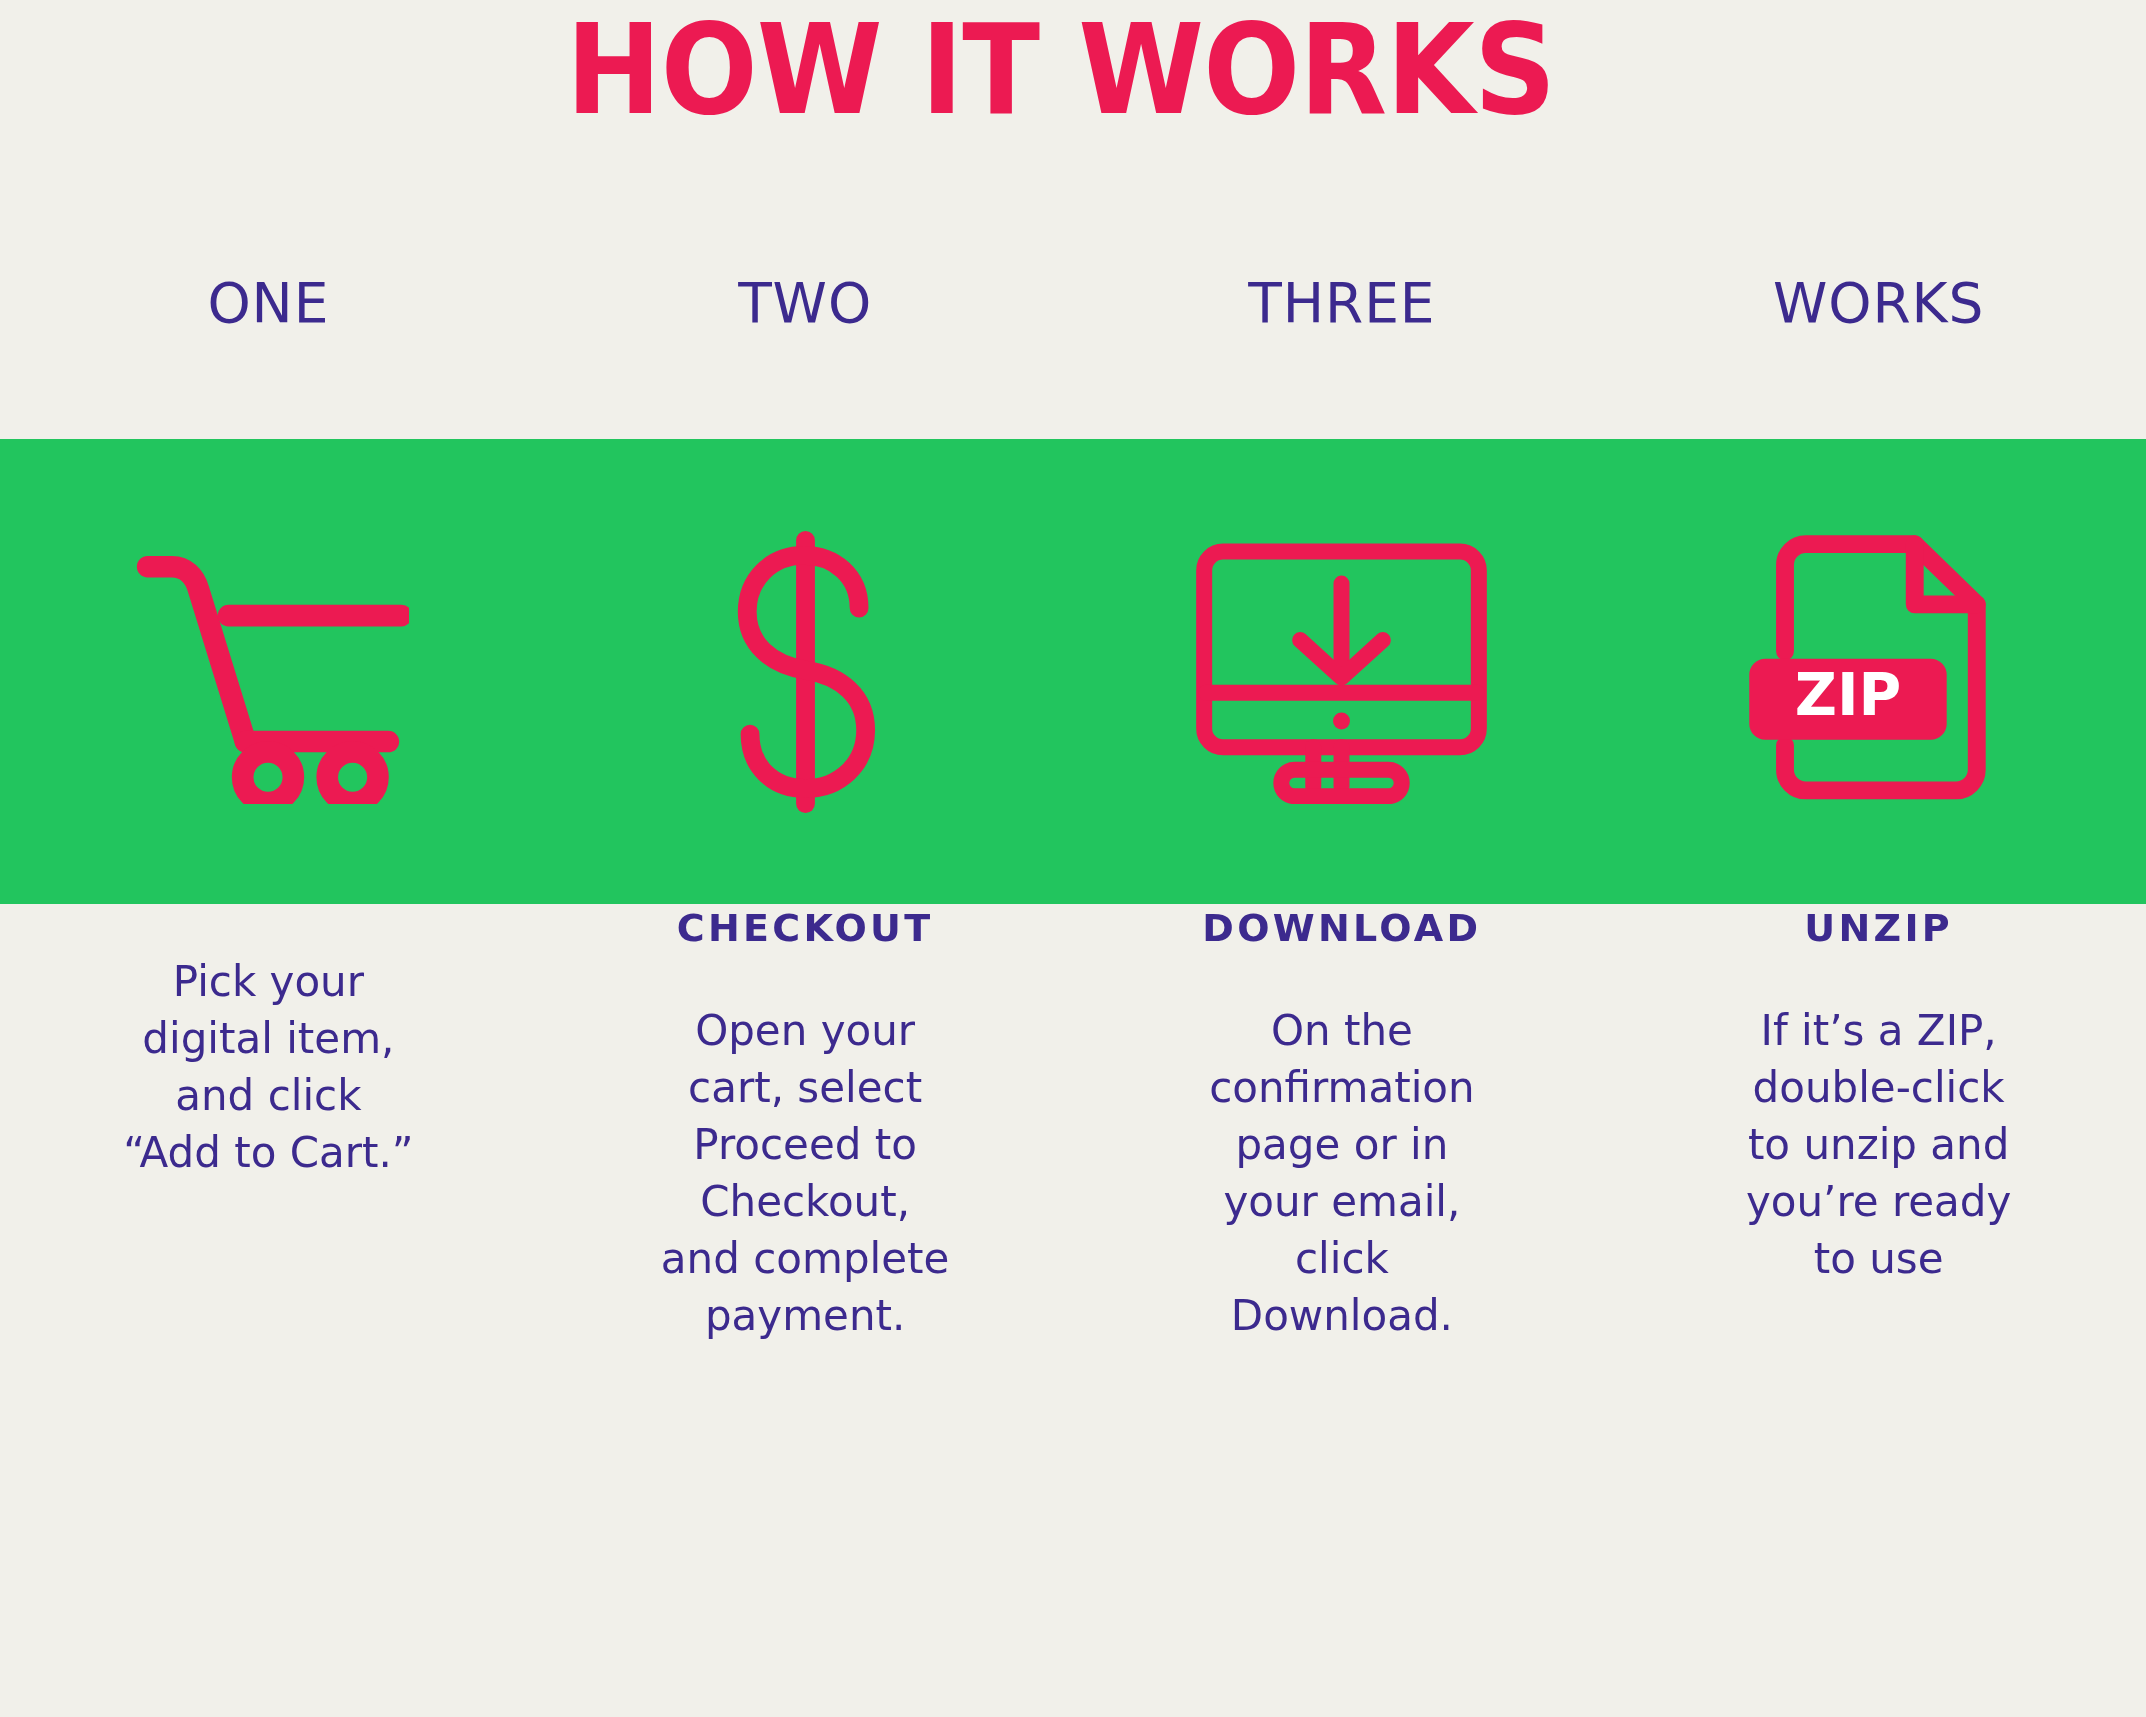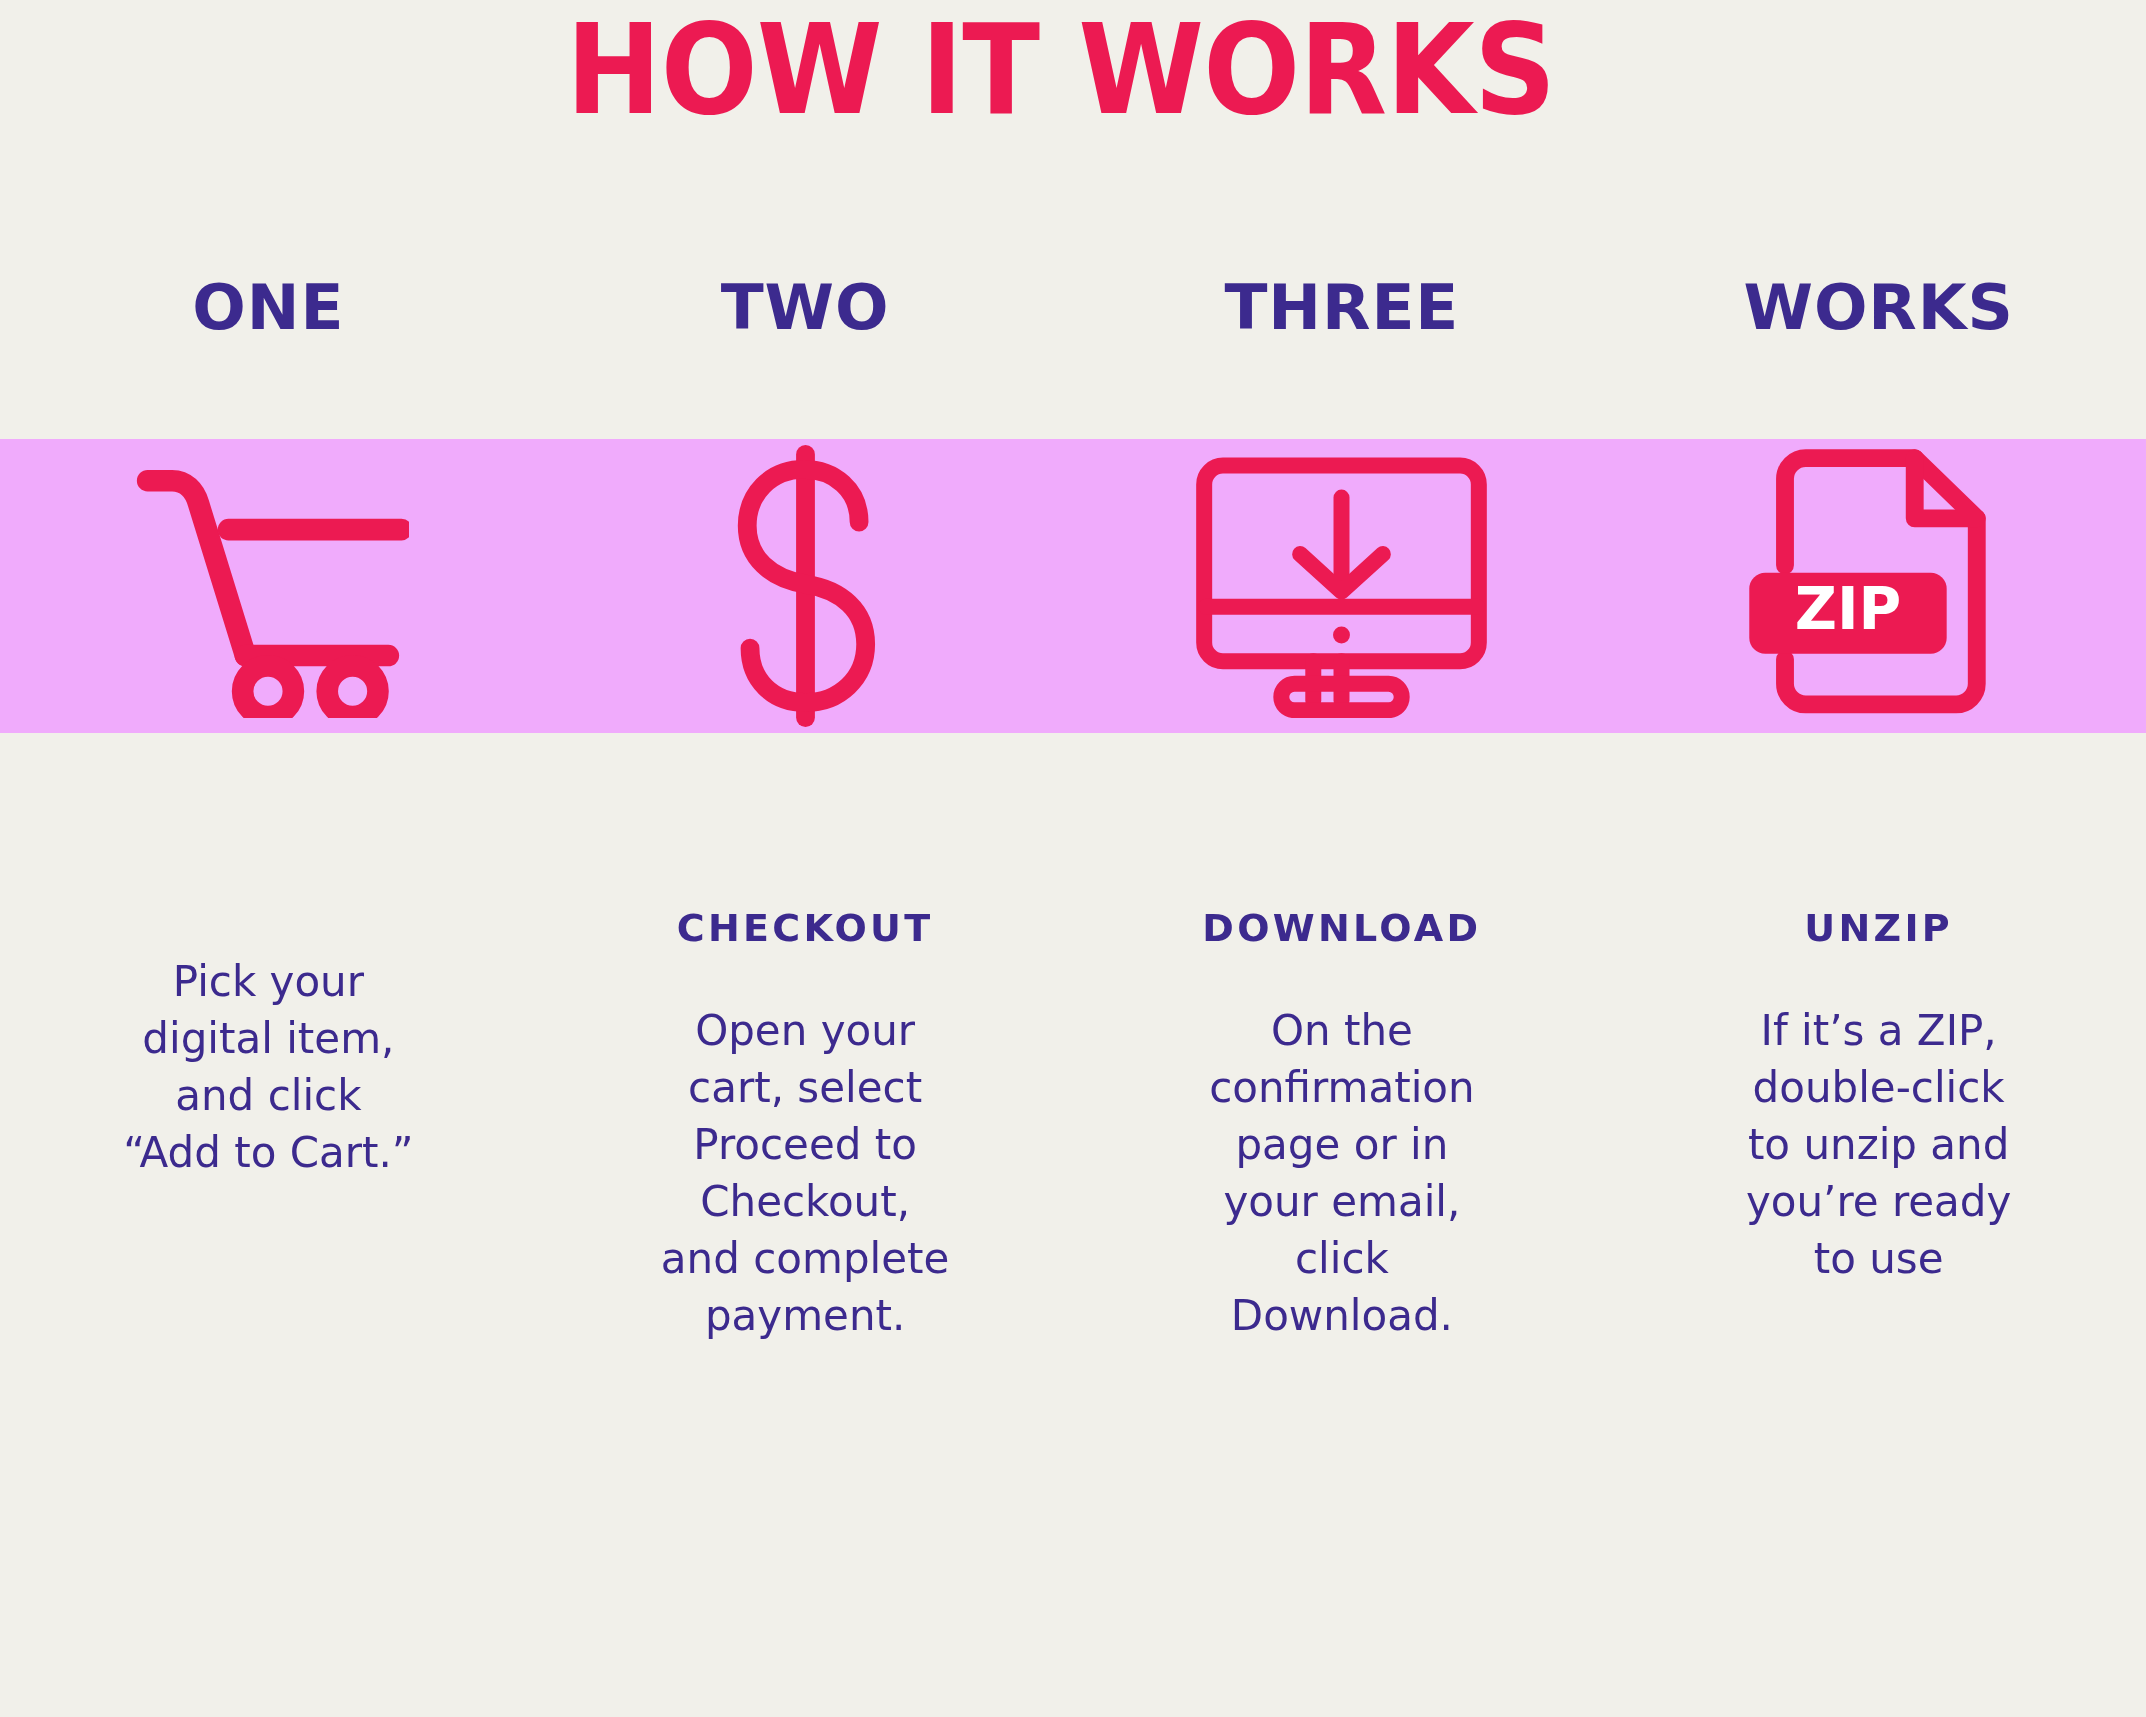--- a/index.html
+++ b/index.html
@@ -49,35 +49,35 @@
     left: 0;
     width: 2147px;
     display: flex;
   }
   .steps-row .col {
     flex: 1 1 0;
     text-align: center;
   }
   .step-number {
     font-family: "DejaVu Sans", sans-serif;
-    font-weight: 700;
-    font-size: 63px;
+    font-weight: 400;
+    font-size: 55px;
     line-height: 1.1;
     color: #3C2A8E;
     letter-spacing: 0.9px;
   }
 
   
   .icon-band {
     position: absolute;
     top: 439px;
     left: 0;
     width: 2147px;
-    height: 294px;
-    background: #f0abfc;
+    height: 465px;
+    background: #22c55e;
     display: flex;
     align-items: center;
   }
   .icon-band .col {
     flex: 1 1 0;
     display: flex;
     align-items: center;
     justify-content: center;
     height: 100%;
   }

